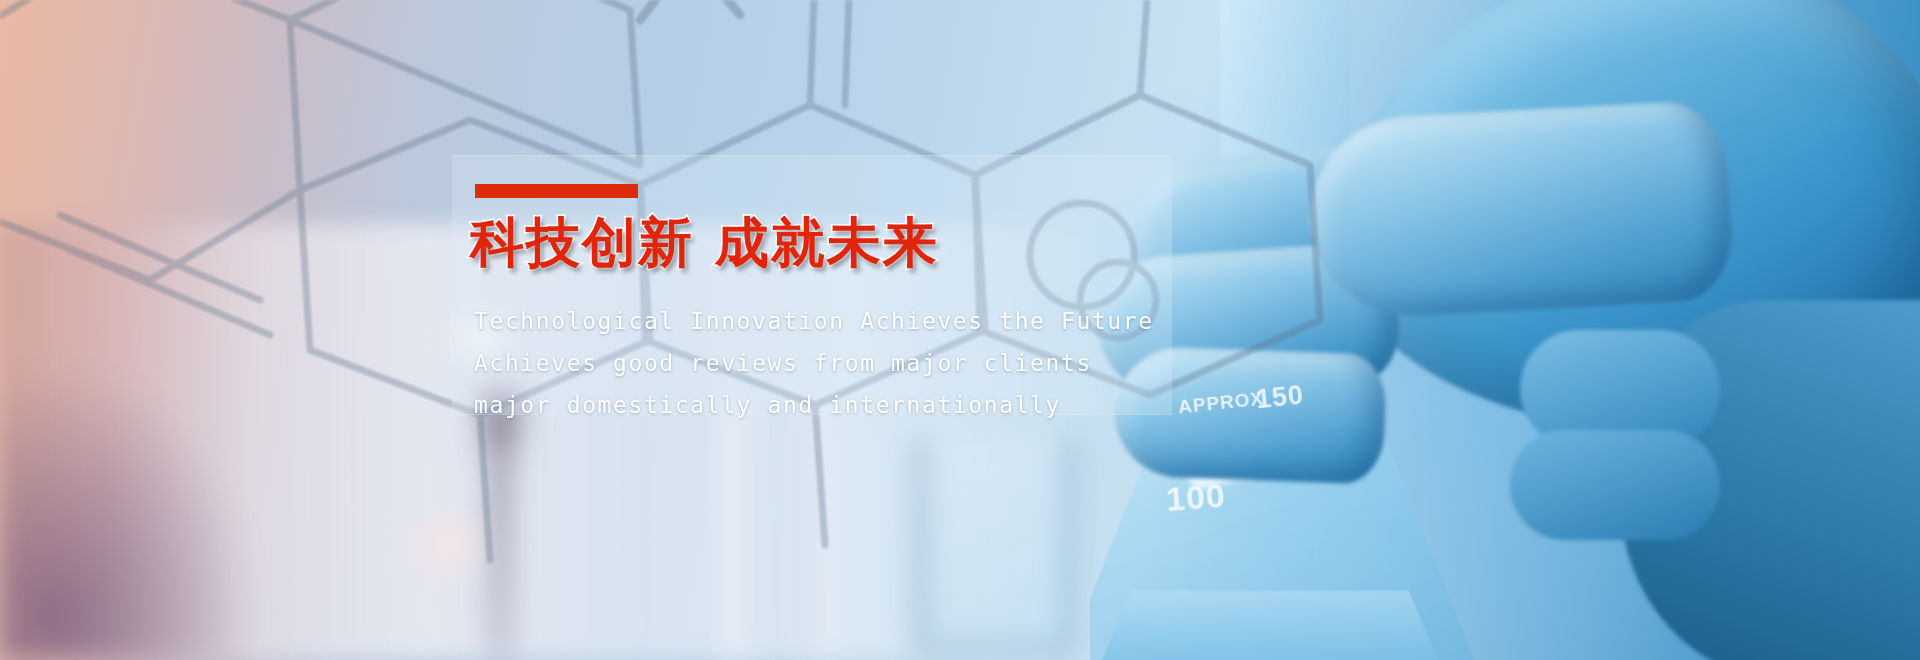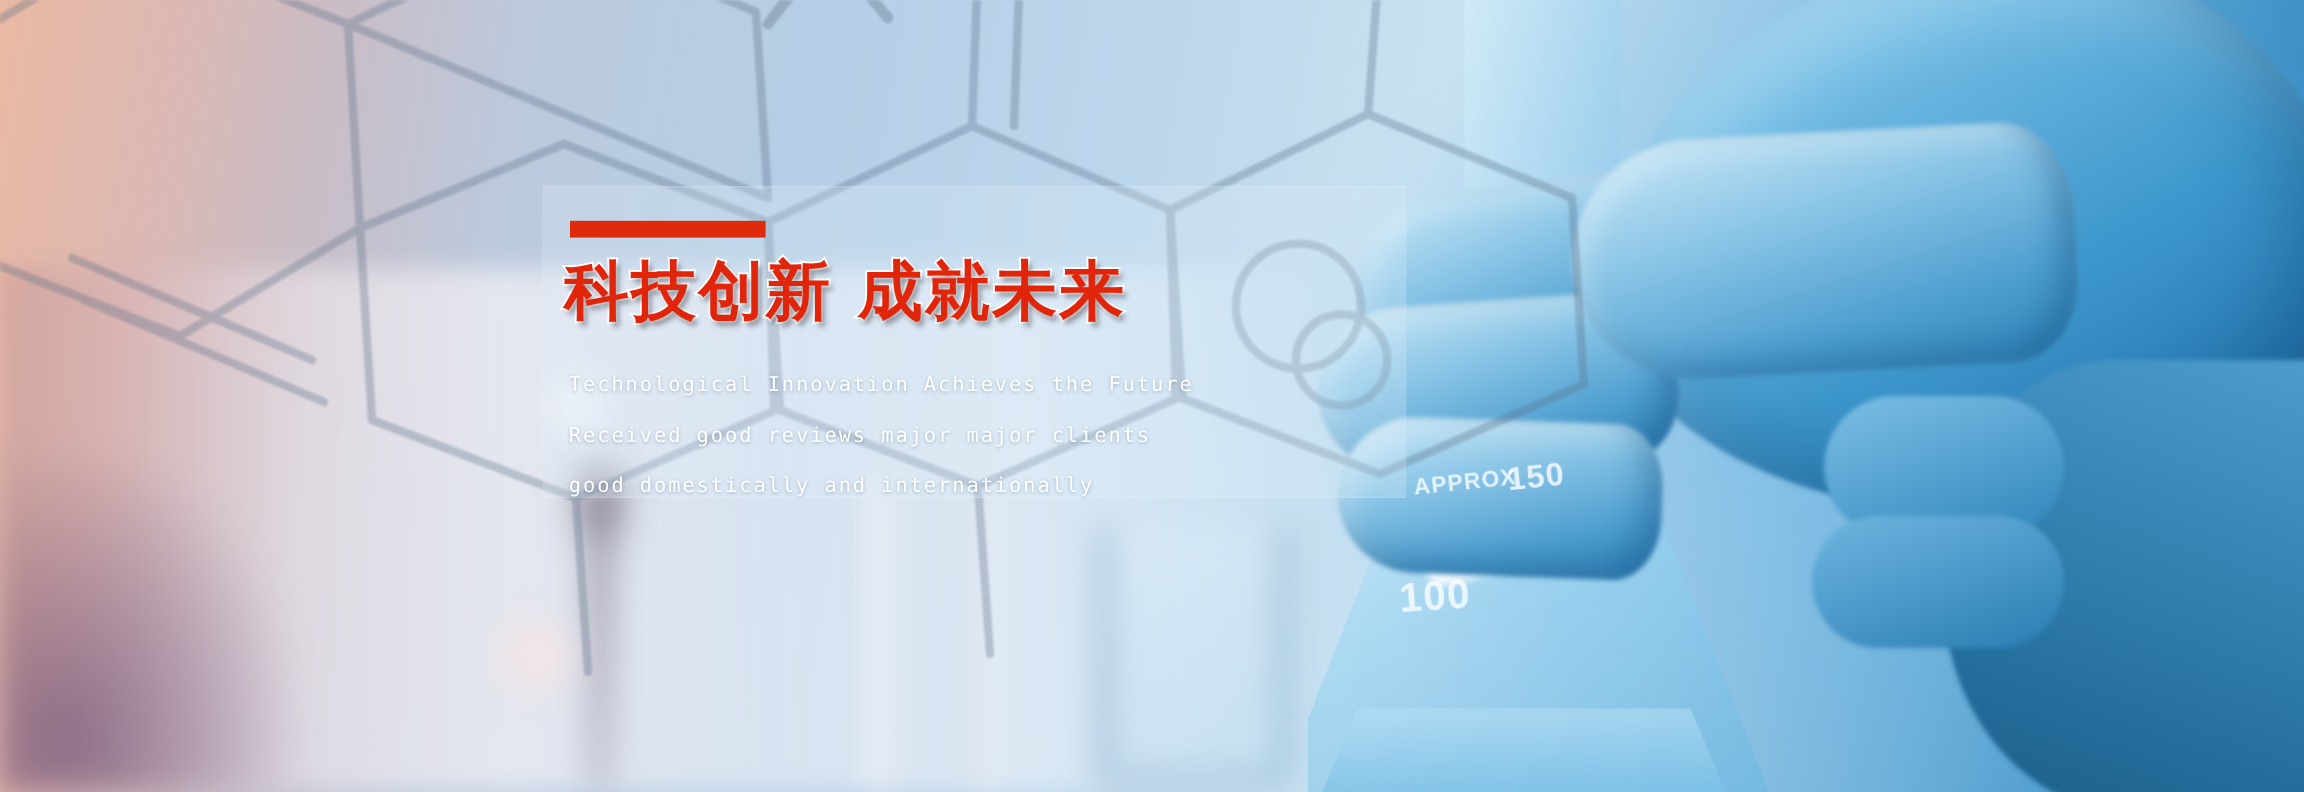--- a/index.html
+++ b/index.html
@@ -190,21 +190,21 @@
     -webkit-text-stroke:3px #ffffff;
     paint-order:stroke fill;
     text-shadow:3px 4px 4px rgba(60,60,70,.45);
     text-align:right;
   }
 
   .subtext {
     position:absolute;
     left:474px; top:300px;
     font-family:"DejaVu Sans Mono", "Liberation Mono", monospace;
-    font-size:17px;
+    font-size:23px;
     line-height:42px;
     color:#ffffff;
     letter-spacing:1.6px;
     white-space:nowrap;
     text-shadow:0 1px 3px rgba(40,70,100,.35);
   }
   .subtext .line { display:block; }
 </style>
 </head>
 <body>
@@ -266,17 +266,17 @@
   </div>
 
   <div class="panel"></div>
 
   <div class="accent-bar"></div>
 
   <div class="headline">科技创新  成就未来</div>
 
   <div class="subtext">
     <span class="line">Technological Innovation Achieves the Future</span>
-    <span class="line">Received good reviews major major clients</span>
-    <span class="line">good domestically and internationally</span>
+    <span class="line">Achieves good reviews from major clients</span>
+    <span class="line">major domestically and internationally</span>
   </div>
 
 </div>
 
 </body></html>

